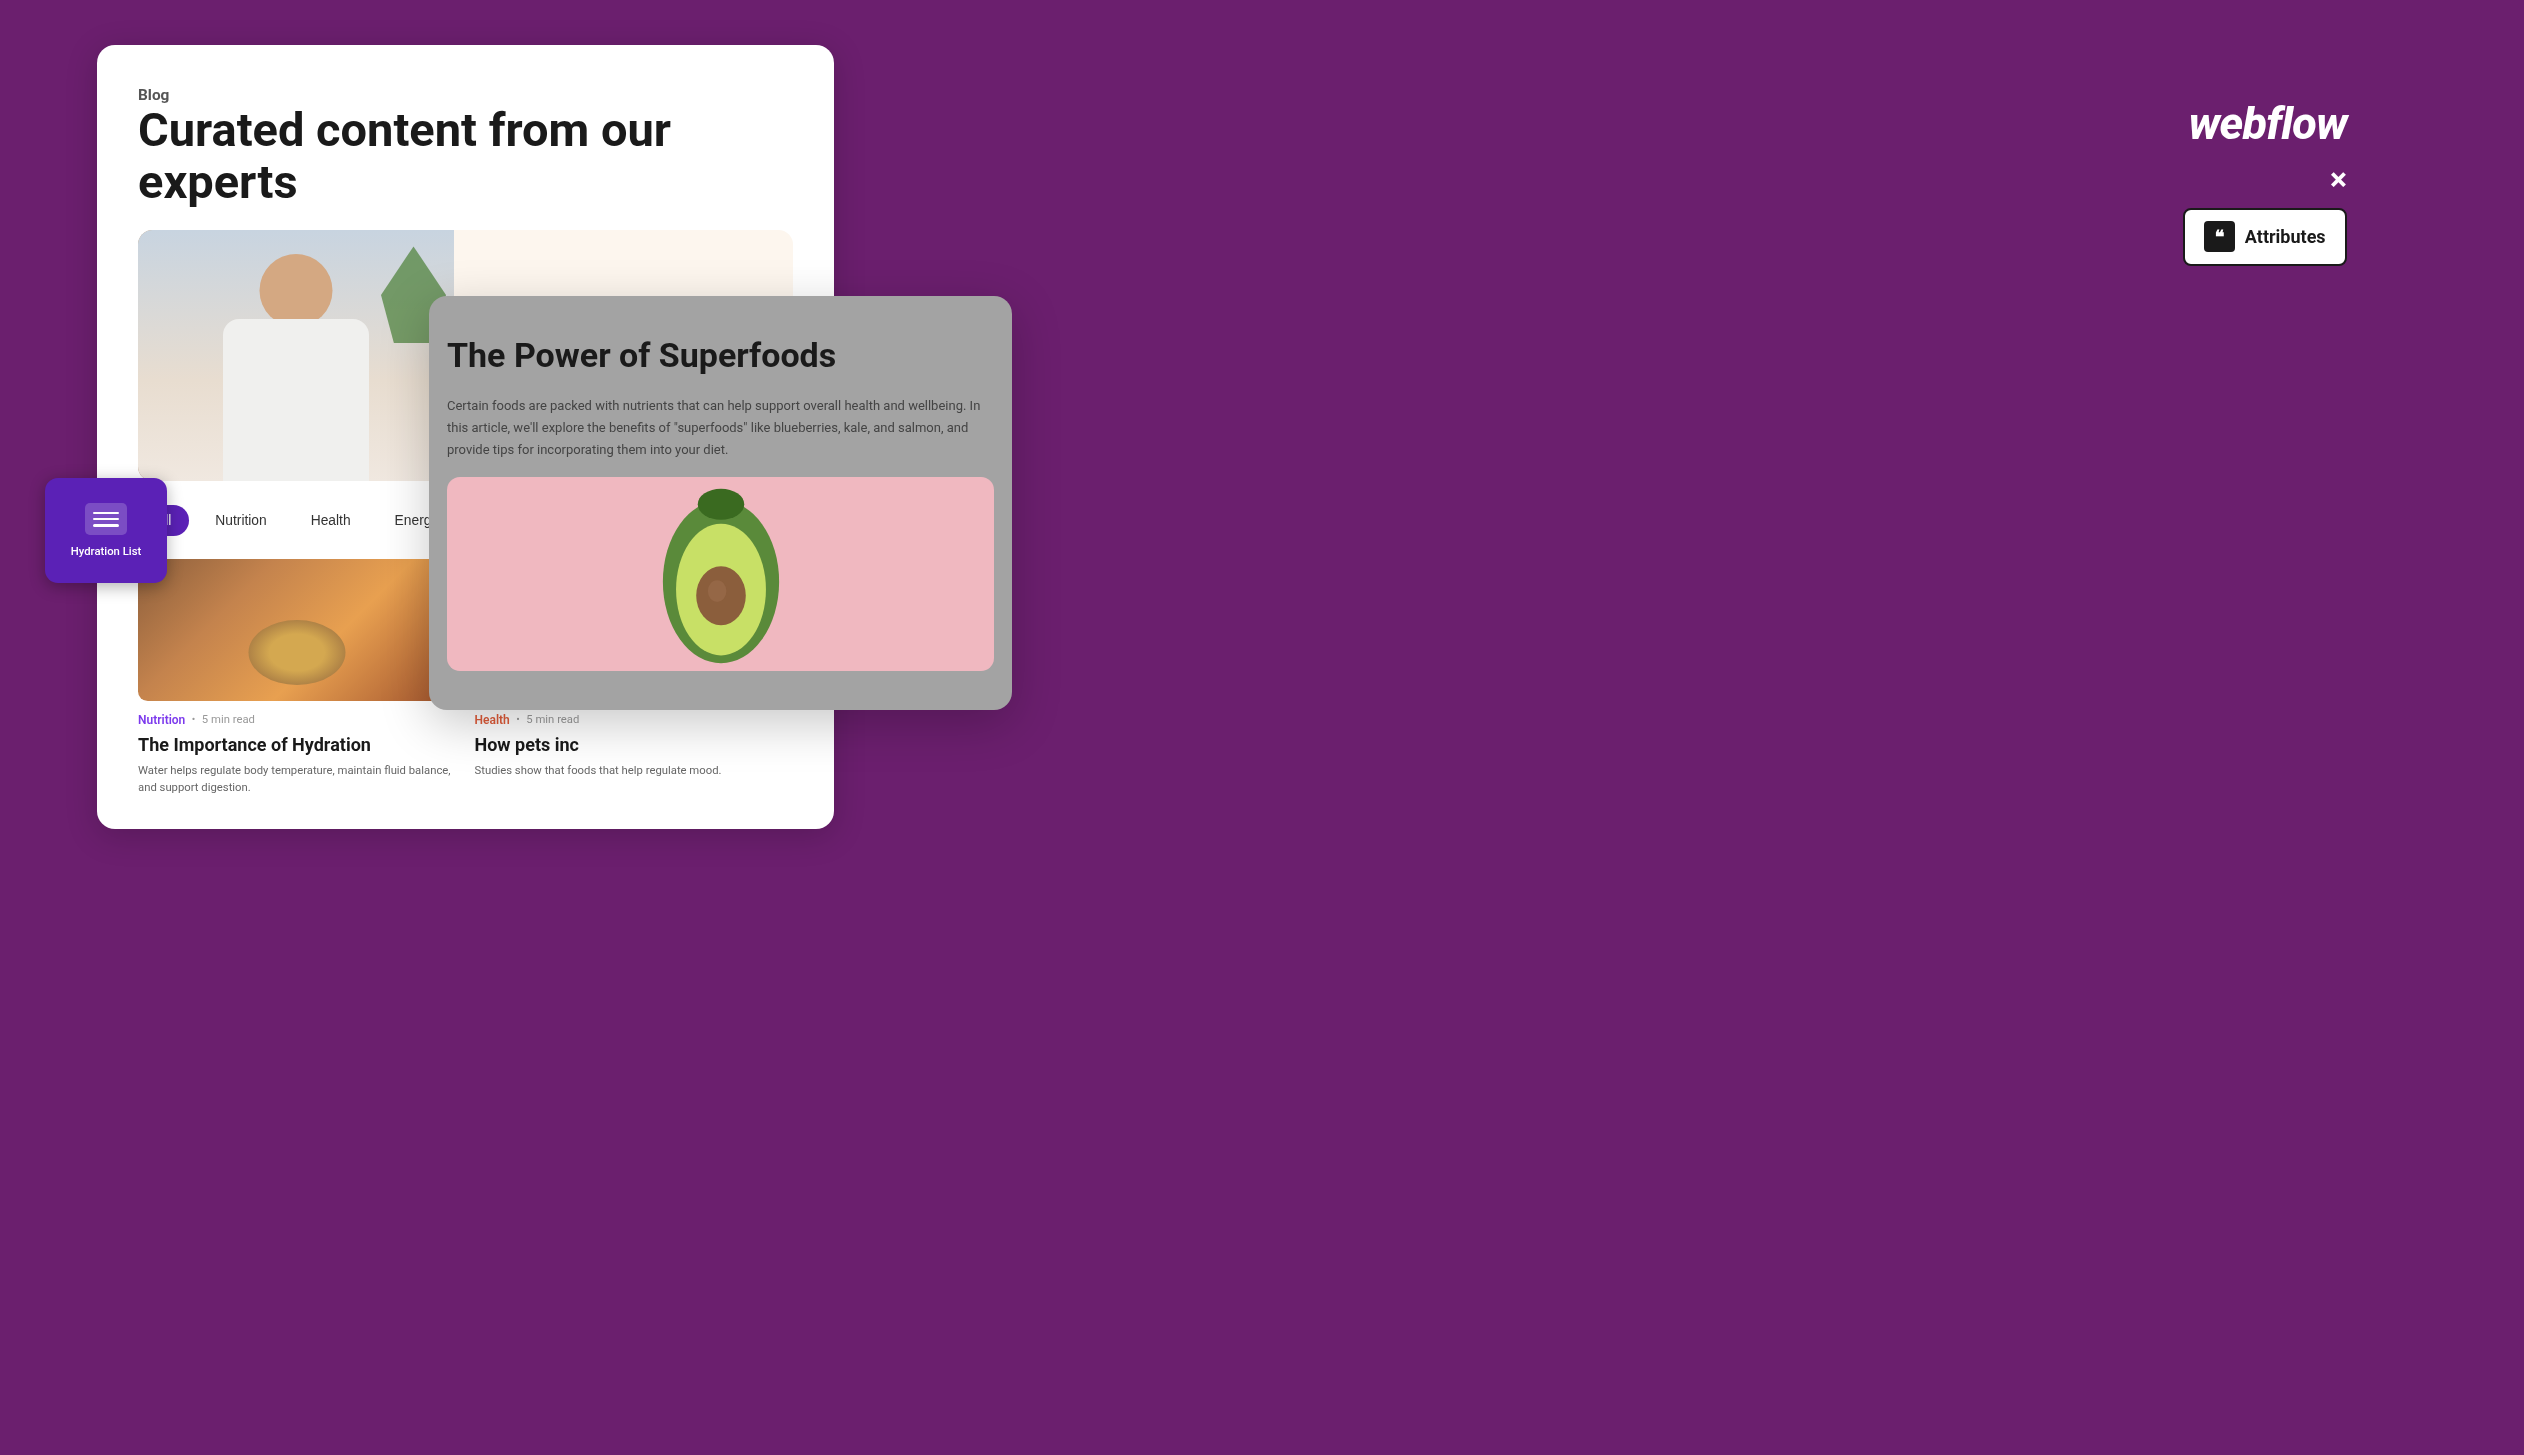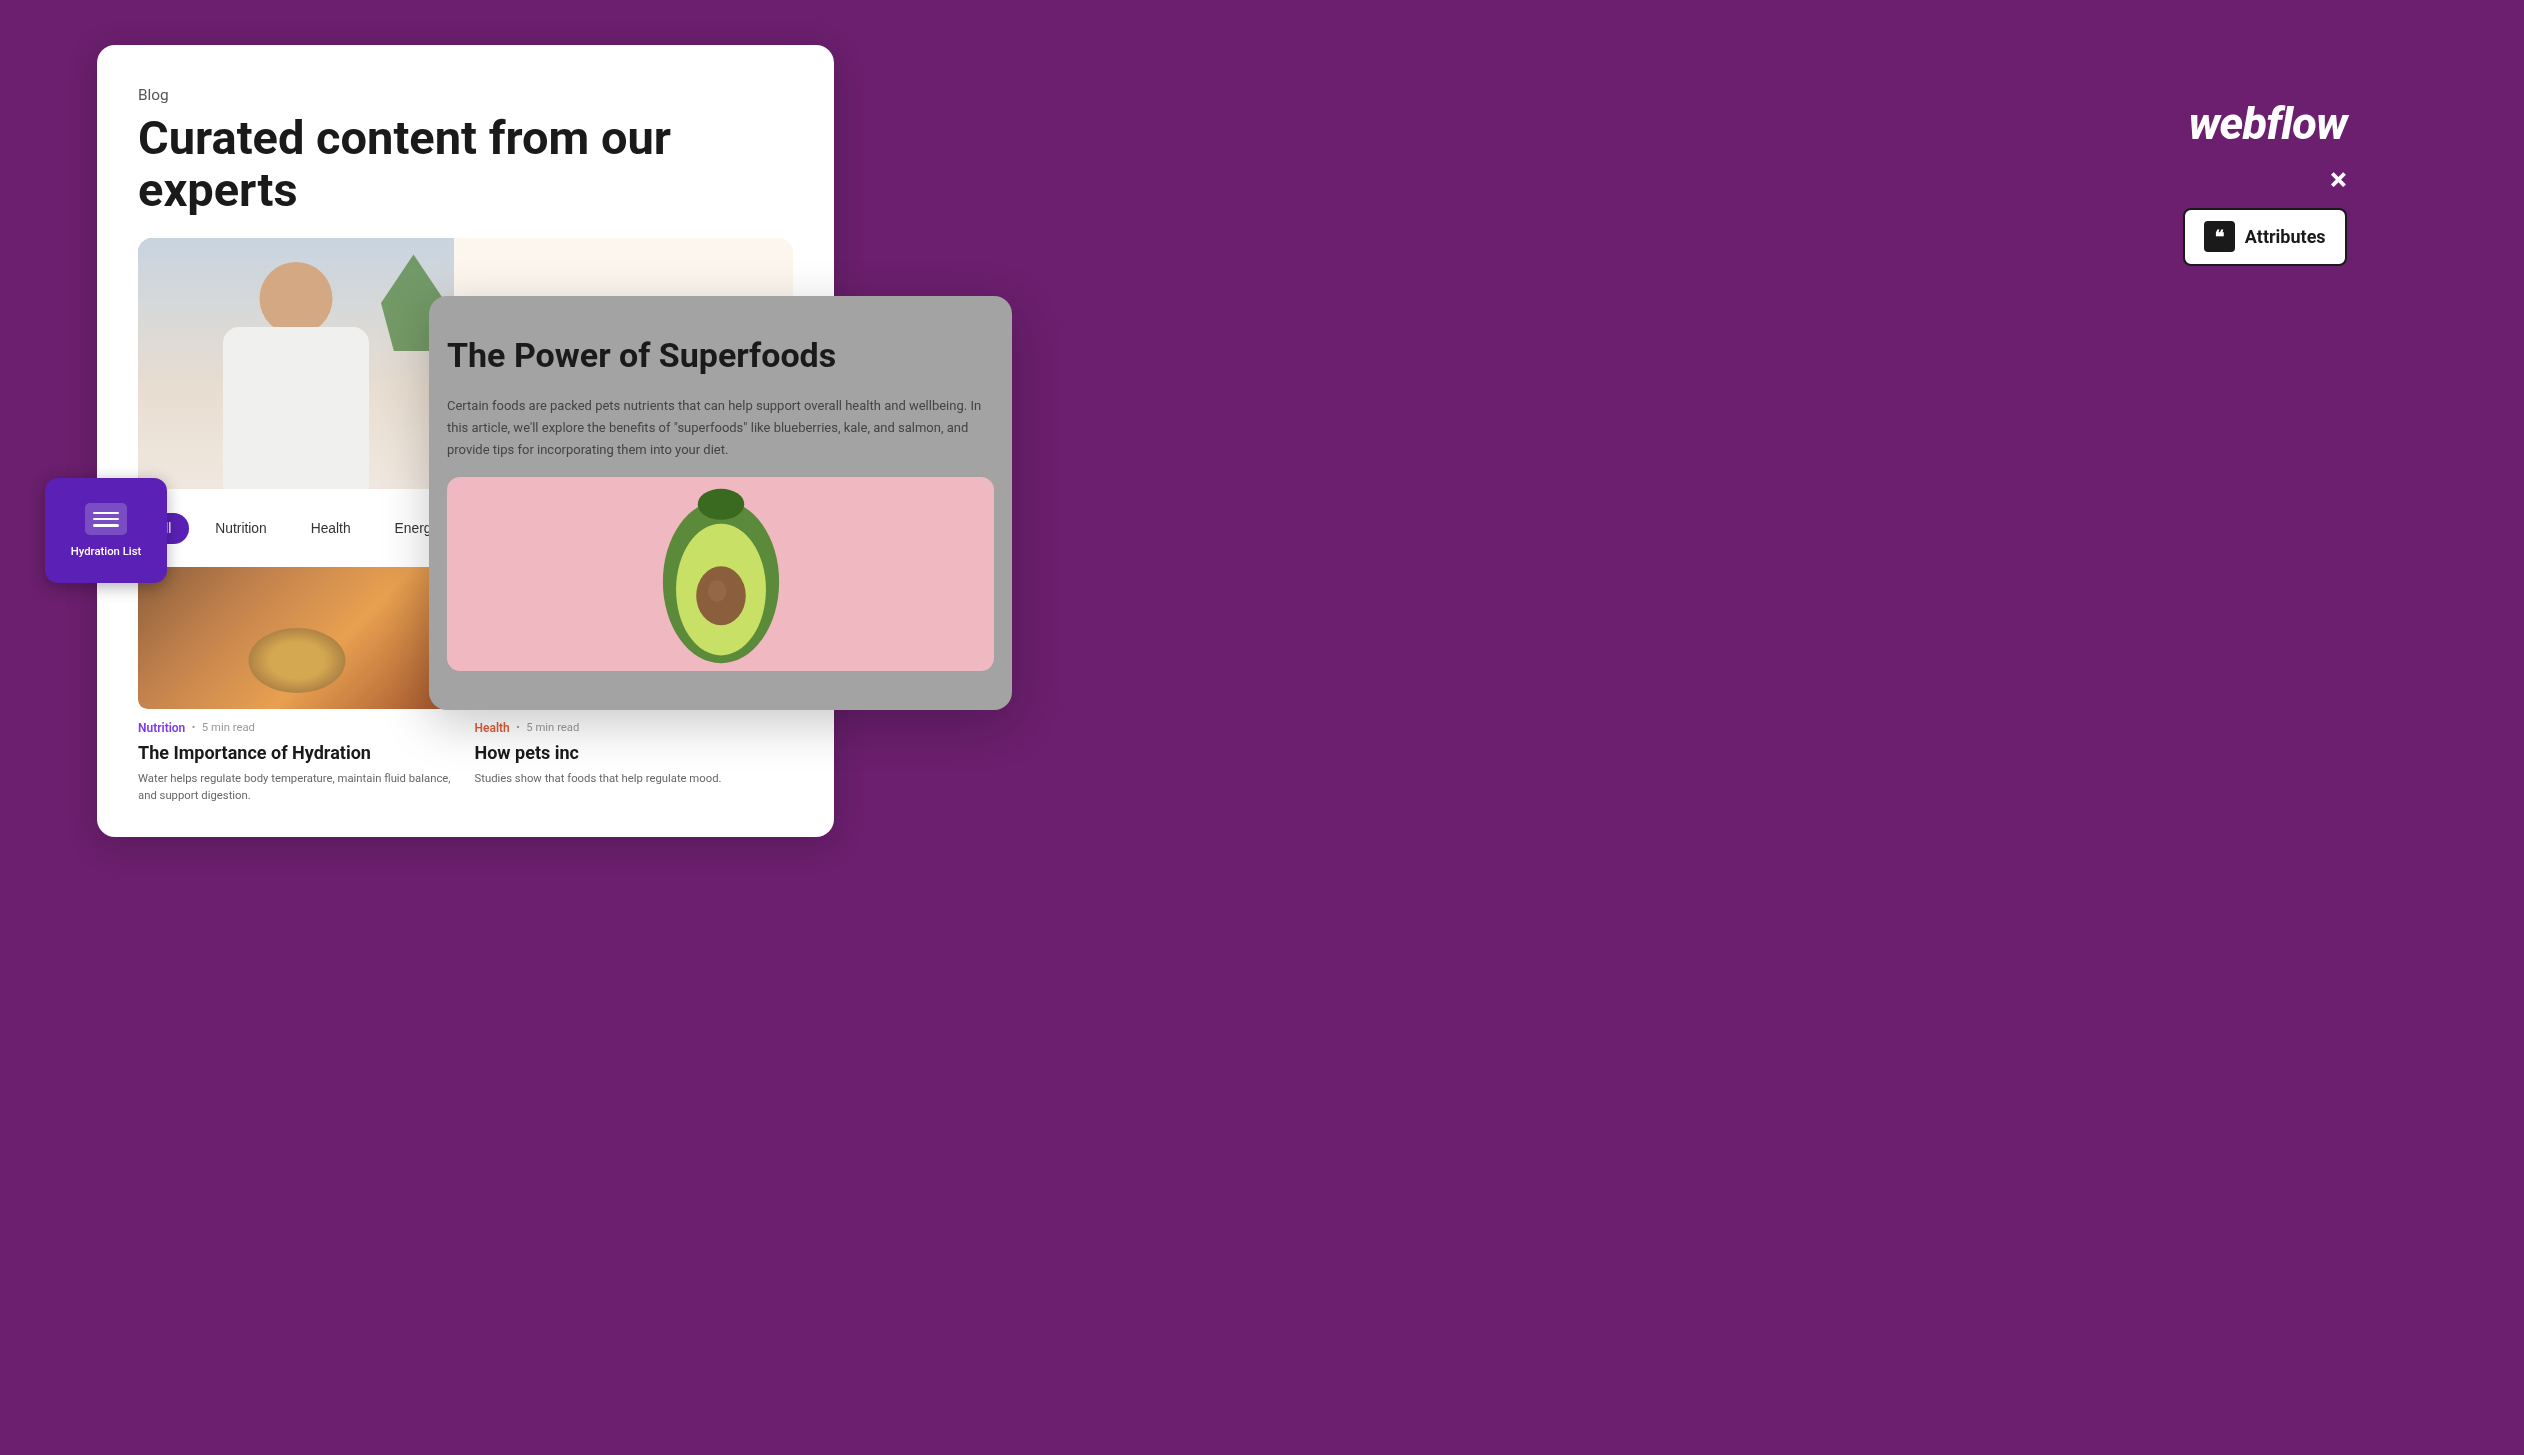--- a/index.html
+++ b/index.html
@@ -21,21 +21,21 @@
       background: #fff;
       border-radius: 18px;
       padding: 41px 41px 32px 41px;
       box-shadow: 0 6.5px 32px rgba(0,0,0,0.18);
       z-index: 2;
     }
 
     .blog-label {
       font-size: 15.4px;
       color: #555;
-      margin-bottom: 8px;
+      font-weight: bold;
     }
 
     .blog-title {
       font-size: 47px;
       font-weight: 700;
       color: #1a1a1a;
       margin-bottom: 23px;
       line-height: 1.1;
     }
 
@@ -459,21 +459,21 @@
   <div class="collection-list-icon">
     <div class="icon-line"></div>
     <div class="icon-line"></div>
     <div class="icon-line"></div>
   </div>
   <span class="collection-list-label">Hydration List</span>
 </div>
 
 <div class="article-popup">
   <h2 class="popup-title">The Power of Superfoods</h2>
-  <p class="popup-body">Certain foods are packed pets nutrients that can help support overall health and wellbeing. In this article, we'll explore the benefits of "superfoods" like blueberries, kale, and salmon, and provide tips for incorporating them into your diet.</p>
+  <p class="popup-body">Certain foods are packed with nutrients that can help support overall health and wellbeing. In this article, we'll explore the benefits of "superfoods" like blueberries, kale, and salmon, and provide tips for incorporating them into your diet.</p>
 
   <div class="avocado-area">
     <svg class="avocado-svg" viewBox="0 0 180 240" xmlns="http://www.w3.org/2000/svg">
 
       <ellipse cx="90" cy="130" rx="75" ry="105" fill="#5a8a3a"></ellipse>
 
       <ellipse cx="90" cy="140" rx="58" ry="85" fill="#c8e066"></ellipse>
 
       <ellipse cx="90" cy="148" rx="32" ry="38" fill="#8b5e3c"></ellipse>
       <ellipse cx="85" cy="142" rx="12" ry="14" fill="#a07050" opacity="0.5"></ellipse>

